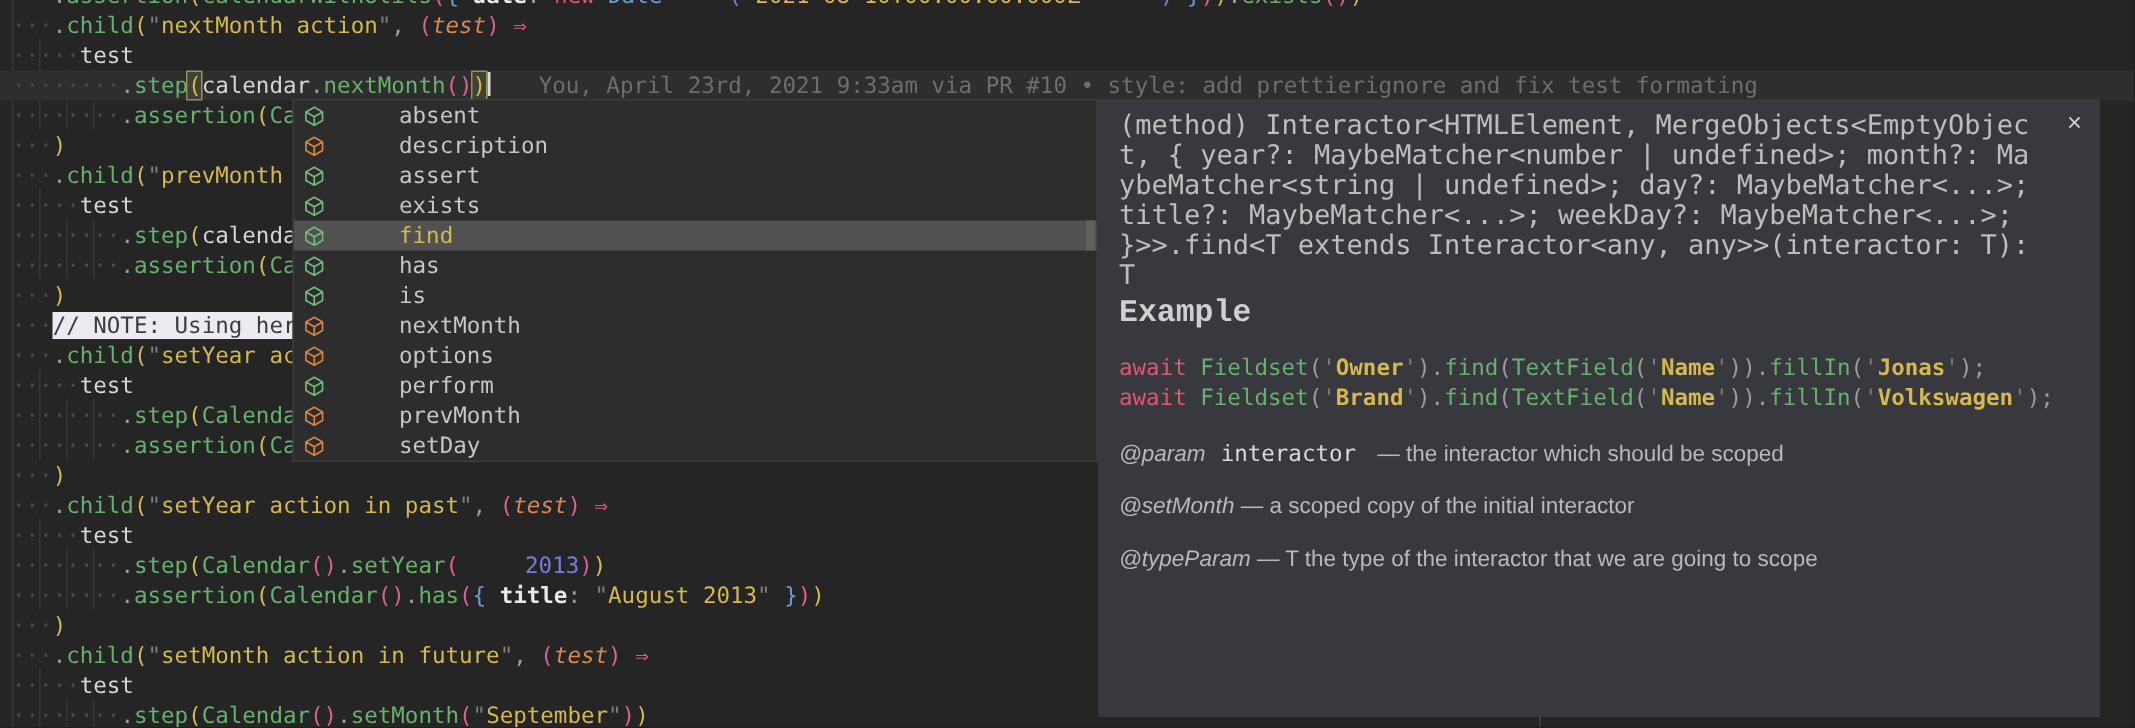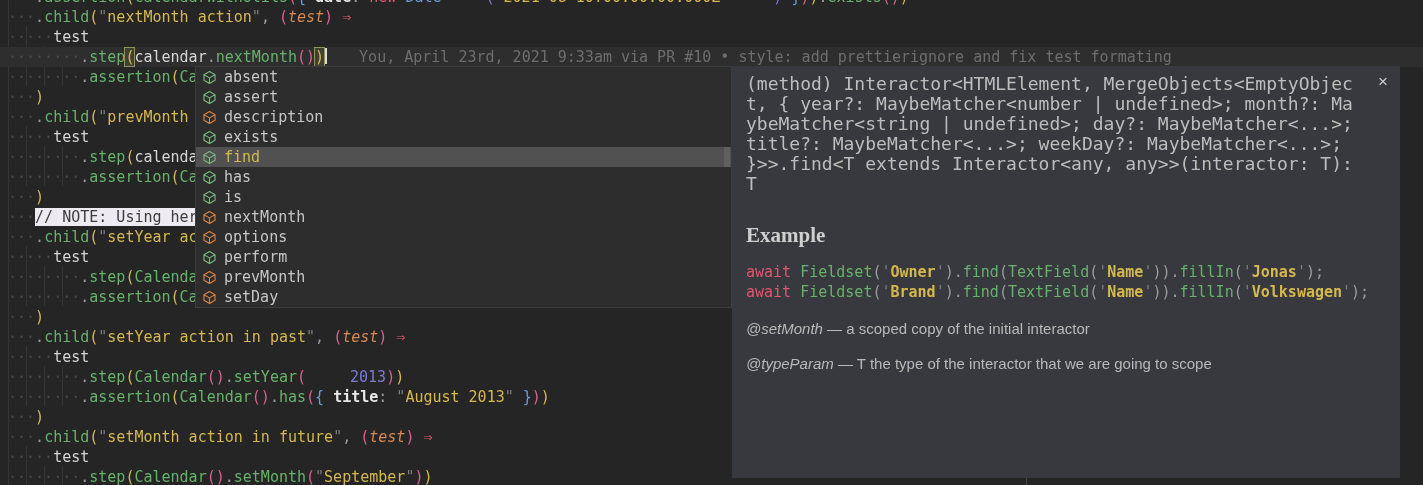--- a/index.html
+++ b/index.html
@@ -25,37 +25,37 @@
   .tk-dim{color:var(--dim);}
   .tk-ws{color:var(--wsdot);}
   .tk-ybx{color:var(--yellow);outline:1px solid #92925c;background:rgba(150,150,90,0.18);}
   .tk-sel{background:var(--selbg);color:var(--seltext);}
   .cursor{display:inline-block;width:2px;height:16px;background:#dcdcdc;vertical-align:-2px;margin-left:1px;}
   .blame{color:var(--blamegray);margin-left:32px;}
   
   .suggest{position:absolute;left:195px;top:66px;width:537px;height:242px;background:var(--suggestbg);
            border:1px solid #3c3c3c;box-sizing:border-box;z-index:5;}
   .suggest-item{height:20px;line-height:20px;display:flex;align-items:center;padding-left:5px;
-                font-size:15px;color:#c6c6c6;}
+                font-size:15px;color:#c6c6c6;gap:42px;}
   .suggest-item.selected{background:var(--selrow);}
   .suggest-item.selected .suggest-label{color:var(--yellow);}
   .sym-icon{width:16px;height:16px;margin-right:7px;display:inline-flex;align-items:center;justify-content:center;}
   .ic-green{color:var(--icgreen);}
   .ic-orange{color:var(--icorange);}
   .suggest-scrollbar{position:absolute;right:1px;top:80px;width:6px;height:20px;background:#606060;}
   
   .docs{position:absolute;left:732px;top:66px;width:668px;height:412px;background:var(--docsbg);
         box-sizing:border-box;padding:8px 14px;z-index:6;}
   .docs-close{position:absolute;top:6px;right:12px;font-size:17px;color:#cccccc;cursor:pointer;
               font-family:"Liberation Sans",sans-serif;}
   .sig{font-size:18px;line-height:20px;color:var(--sigtext);word-break:break-all;white-space:pre-wrap;
        padding-right:26px;}
   .desc{margin-top:15px;font-family:"Liberation Sans",sans-serif;font-size:15px;line-height:20px;
         color:#c3c3c3;}
-  .ex-head{margin:29px 0 0 0;font-family:Liberation Serif, serif;font-size:21px;font-weight:bold;
+  .ex-head{margin:4px 0 0 0;font-family:Liberation Mono, monospace;font-size:21px;font-weight:bold;
            color:#cfcfcf;}
   .ex-code{margin-top:14px;font-size:15px;line-height:20px;white-space:pre;}
   .tag-line{margin-top:18px;font-family:"Liberation Sans",sans-serif;font-size:15px;color:#b9b9b9;}
   .tag-name{font-style:italic;}
   .tag-code{font-family:"DejaVu Sans Mono",monospace;color:#dadada;margin:0 10px;}
   .below-guide{position:absolute;left:1026px;top:478px;width:1px;height:7px;background:rgba(255,255,255,0.15);}
 </style>
 </head>
 <body>
 
@@ -110,34 +110,34 @@
     <div>
         <div class="suggest-item">
           <span class="sym-icon ic-green">
             <svg viewBox="0 0 16 16" width="15" height="15">
               <path fill="none" stroke="currentColor" stroke-width="1.2" stroke-linejoin="round" d="M8 1.6 13.9 5v6L8 14.4 2.1 11V5Z M2.1 5 8 8.4 13.9 5 M8 8.4v6"></path>
             </svg>
           </span>
           <span class="suggest-label">absent</span>
         </div>
         <div class="suggest-item">
+          <span class="sym-icon ic-orange">
+            <svg viewBox="0 0 16 16" width="15" height="15">
+              <path fill="none" stroke="currentColor" stroke-width="1.2" stroke-linejoin="round" d="M8 1.6 13.9 5v6L8 14.4 2.1 11V5Z M2.1 5 8 8.4 13.9 5 M8 8.4v6"></path>
+            </svg>
+          </span>
+          <span class="suggest-label">description</span>
+        </div>
+        <div class="suggest-item">
           <span class="sym-icon ic-green">
             <svg viewBox="0 0 16 16" width="15" height="15">
               <path fill="none" stroke="currentColor" stroke-width="1.2" stroke-linejoin="round" d="M8 1.6 13.9 5v6L8 14.4 2.1 11V5Z M2.1 5 8 8.4 13.9 5 M8 8.4v6"></path>
             </svg>
           </span>
           <span class="suggest-label">assert</span>
-        </div>
-        <div class="suggest-item">
-          <span class="sym-icon ic-orange">
-            <svg viewBox="0 0 16 16" width="15" height="15">
-              <path fill="none" stroke="currentColor" stroke-width="1.2" stroke-linejoin="round" d="M8 1.6 13.9 5v6L8 14.4 2.1 11V5Z M2.1 5 8 8.4 13.9 5 M8 8.4v6"></path>
-            </svg>
-          </span>
-          <span class="suggest-label">description</span>
         </div>
         <div class="suggest-item">
           <span class="sym-icon ic-green">
             <svg viewBox="0 0 16 16" width="15" height="15">
               <path fill="none" stroke="currentColor" stroke-width="1.2" stroke-linejoin="round" d="M8 1.6 13.9 5v6L8 14.4 2.1 11V5Z M2.1 5 8 8.4 13.9 5 M8 8.4v6"></path>
             </svg>
           </span>
           <span class="suggest-label">exists</span>
         </div>
         <div class="suggest-item selected">
@@ -207,19 +207,20 @@
       </div>
     <div class="suggest-scrollbar"></div>
   </div>
 
   <div class="docs">
     <div class="docs-close">×</div>
     <div class="sig">(method) Interactor&lt;HTMLElement, MergeObjects&lt;EmptyObject, { year?: MaybeMatcher&lt;number | undefined&gt;; month?: MaybeMatcher&lt;string | undefined&gt;; day?: MaybeMatcher&lt;...&gt;; title?: MaybeMatcher&lt;...&gt;; weekDay?: MaybeMatcher&lt;...&gt;; }&gt;&gt;.find&lt;T extends Interactor&lt;any, any&gt;&gt;(interactor: T): T</div>
     <div class="ex-head">Example</div>
     <div class="ex-code"><div><span class="tk-r">await</span><span class="tk-w"> </span><span class="tk-g">Fieldset</span><span class="tk-gy">(</span><span class="tk-dim">'</span><span class="tk-yb">Owner</span><span class="tk-dim">'</span><span class="tk-gy">).</span><span class="tk-g">find</span><span class="tk-gy">(</span><span class="tk-g">TextField</span><span class="tk-gy">(</span><span class="tk-dim">'</span><span class="tk-yb">Name</span><span class="tk-dim">'</span><span class="tk-gy">)).</span><span class="tk-g">fillIn</span><span class="tk-gy">(</span><span class="tk-dim">'</span><span class="tk-yb">Jonas</span><span class="tk-dim">'</span><span class="tk-gy">);</span></div><div><span class="tk-r">await</span><span class="tk-w"> </span><span class="tk-g">Fieldset</span><span class="tk-gy">(</span><span class="tk-dim">'</span><span class="tk-yb">Brand</span><span class="tk-dim">'</span><span class="tk-gy">).</span><span class="tk-g">find</span><span class="tk-gy">(</span><span class="tk-g">TextField</span><span class="tk-gy">(</span><span class="tk-dim">'</span><span class="tk-yb">Name</span><span class="tk-dim">'</span><span class="tk-gy">)).</span><span class="tk-g">fillIn</span><span class="tk-gy">(</span><span class="tk-dim">'</span><span class="tk-yb">Volkswagen</span><span class="tk-dim">'</span><span class="tk-gy">);</span></div></div>
     <div>
+        <div class="tag-line"><span class="tag-name">@param</span><span class="tag-code">interactor</span><span class="tag-text"> — the interactor which should be scoped</span></div>
         <div class="tag-line"><span class="tag-name">@setMonth</span><span class="tag-text"> — a scoped copy of the initial interactor</span></div>
         <div class="tag-line"><span class="tag-name">@typeParam</span><span class="tag-text"> — T the type of the interactor that we are going to scope</span></div>
       </div>
   </div>
 
   <div class="below-guide"></div>
 </div>
 
 </body></html>

